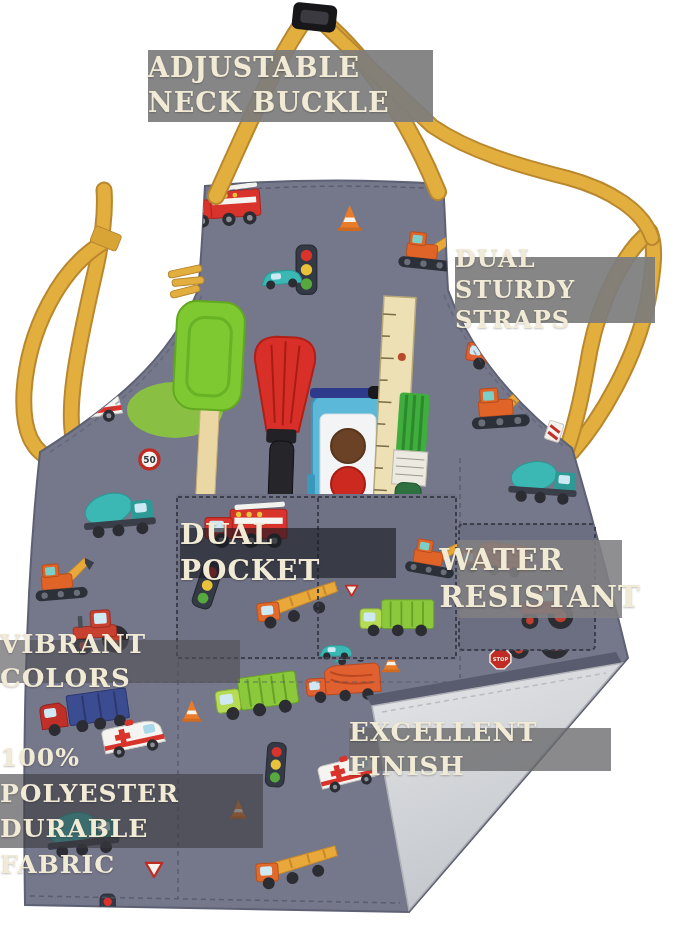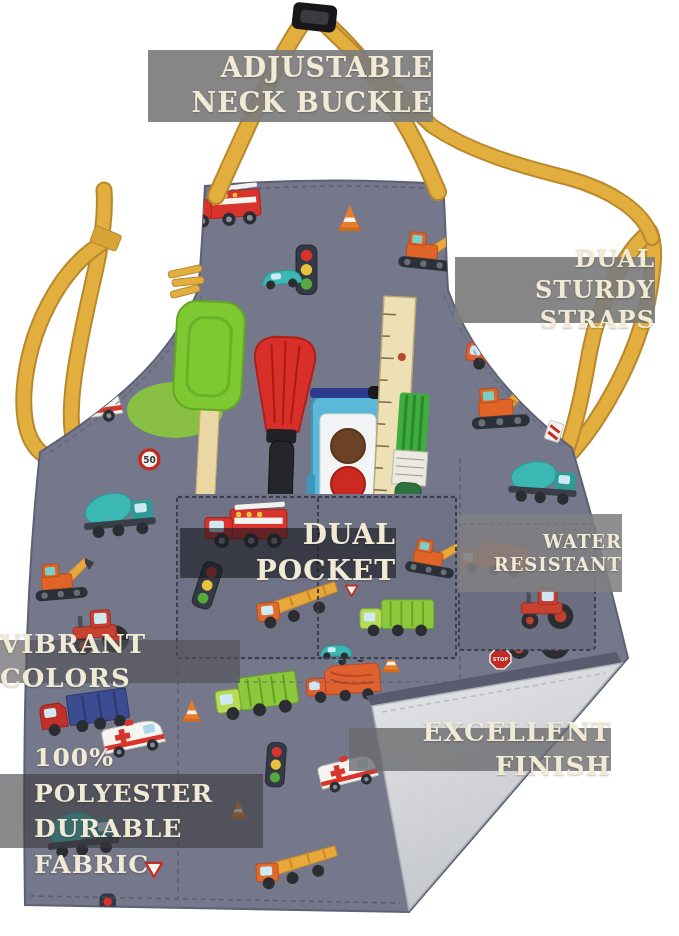--- a/index.html
+++ b/index.html
@@ -3,33 +3,33 @@
 <meta charset="utf-8">
 <style>
   html,body{margin:0;padding:0;background:#ffffff;}
   #stage{
     position:relative;width:679px;height:936px;background:#ffffff;
     overflow:hidden;font-family:"DejaVu Serif",serif;
   }
   #apron-svg{position:absolute;left:0;top:0;}
   .callout{
     position:absolute;box-sizing:border-box;color:#f1ead5;
-    font-weight:700;letter-spacing:1px;text-align:right;
+    font-weight:700;letter-spacing:1px;text-align:left;
     display:flex;align-items:center;justify-content:center;
     text-shadow:0 1px 2px rgba(0,0,0,.25);line-height:1.28;
   }
   #co-neck    {left:148px;top:50px;  width:285px;height:72px;font-size:27px;background:rgba(125,125,125,.93);}
   #co-straps  {left:455px;top:257px; width:200px;height:66px;font-size:24px;background:rgba(125,125,125,.93);}
   #co-pocket  {left:180px;top:528px; width:216px;height:50px;font-size:28px;background:rgba(25,26,34,.62);}
-  #co-water   {left:458px;top:514px; width:164px;height:78px;font-size:18px;background:rgba(128,128,130,.88);}
+  #co-water   {left:458px;top:540px; width:164px;height:78px;font-size:29px;background:rgba(128,128,130,.88);}
   #co-vibrant {left:0;    top:640px; width:240px;height:43px;font-size:26px;background:rgba(80,80,85,.62);
                justify-content:flex-start;text-align:left;}
   #co-finish  {left:349px;top:728px; width:262px;height:43px;font-size:26px;background:rgba(105,105,108,.78);}
   #co-fabric  {left:0;    top:774px; width:263px;height:74px;font-size:25px;background:rgba(58,58,64,.60);
-               justify-content:flex-start;padding-left:34px;text-align:left;line-height:1.42;}
+               justify-content:flex-start;text-align:left;line-height:1.42;}
 </style>
 </head>
 <body>
 
 <div id="stage">
 
 <svg id="apron-svg" width="679" height="936" viewBox="0 0 679 936" xmlns="http://www.w3.org/2000/svg">
 <defs>
   <linearGradient id="gLining" x1="0" y1="0" x2="0.4" y2="1">
     <stop offset="0" stop-color="#e4e6e8"></stop>

